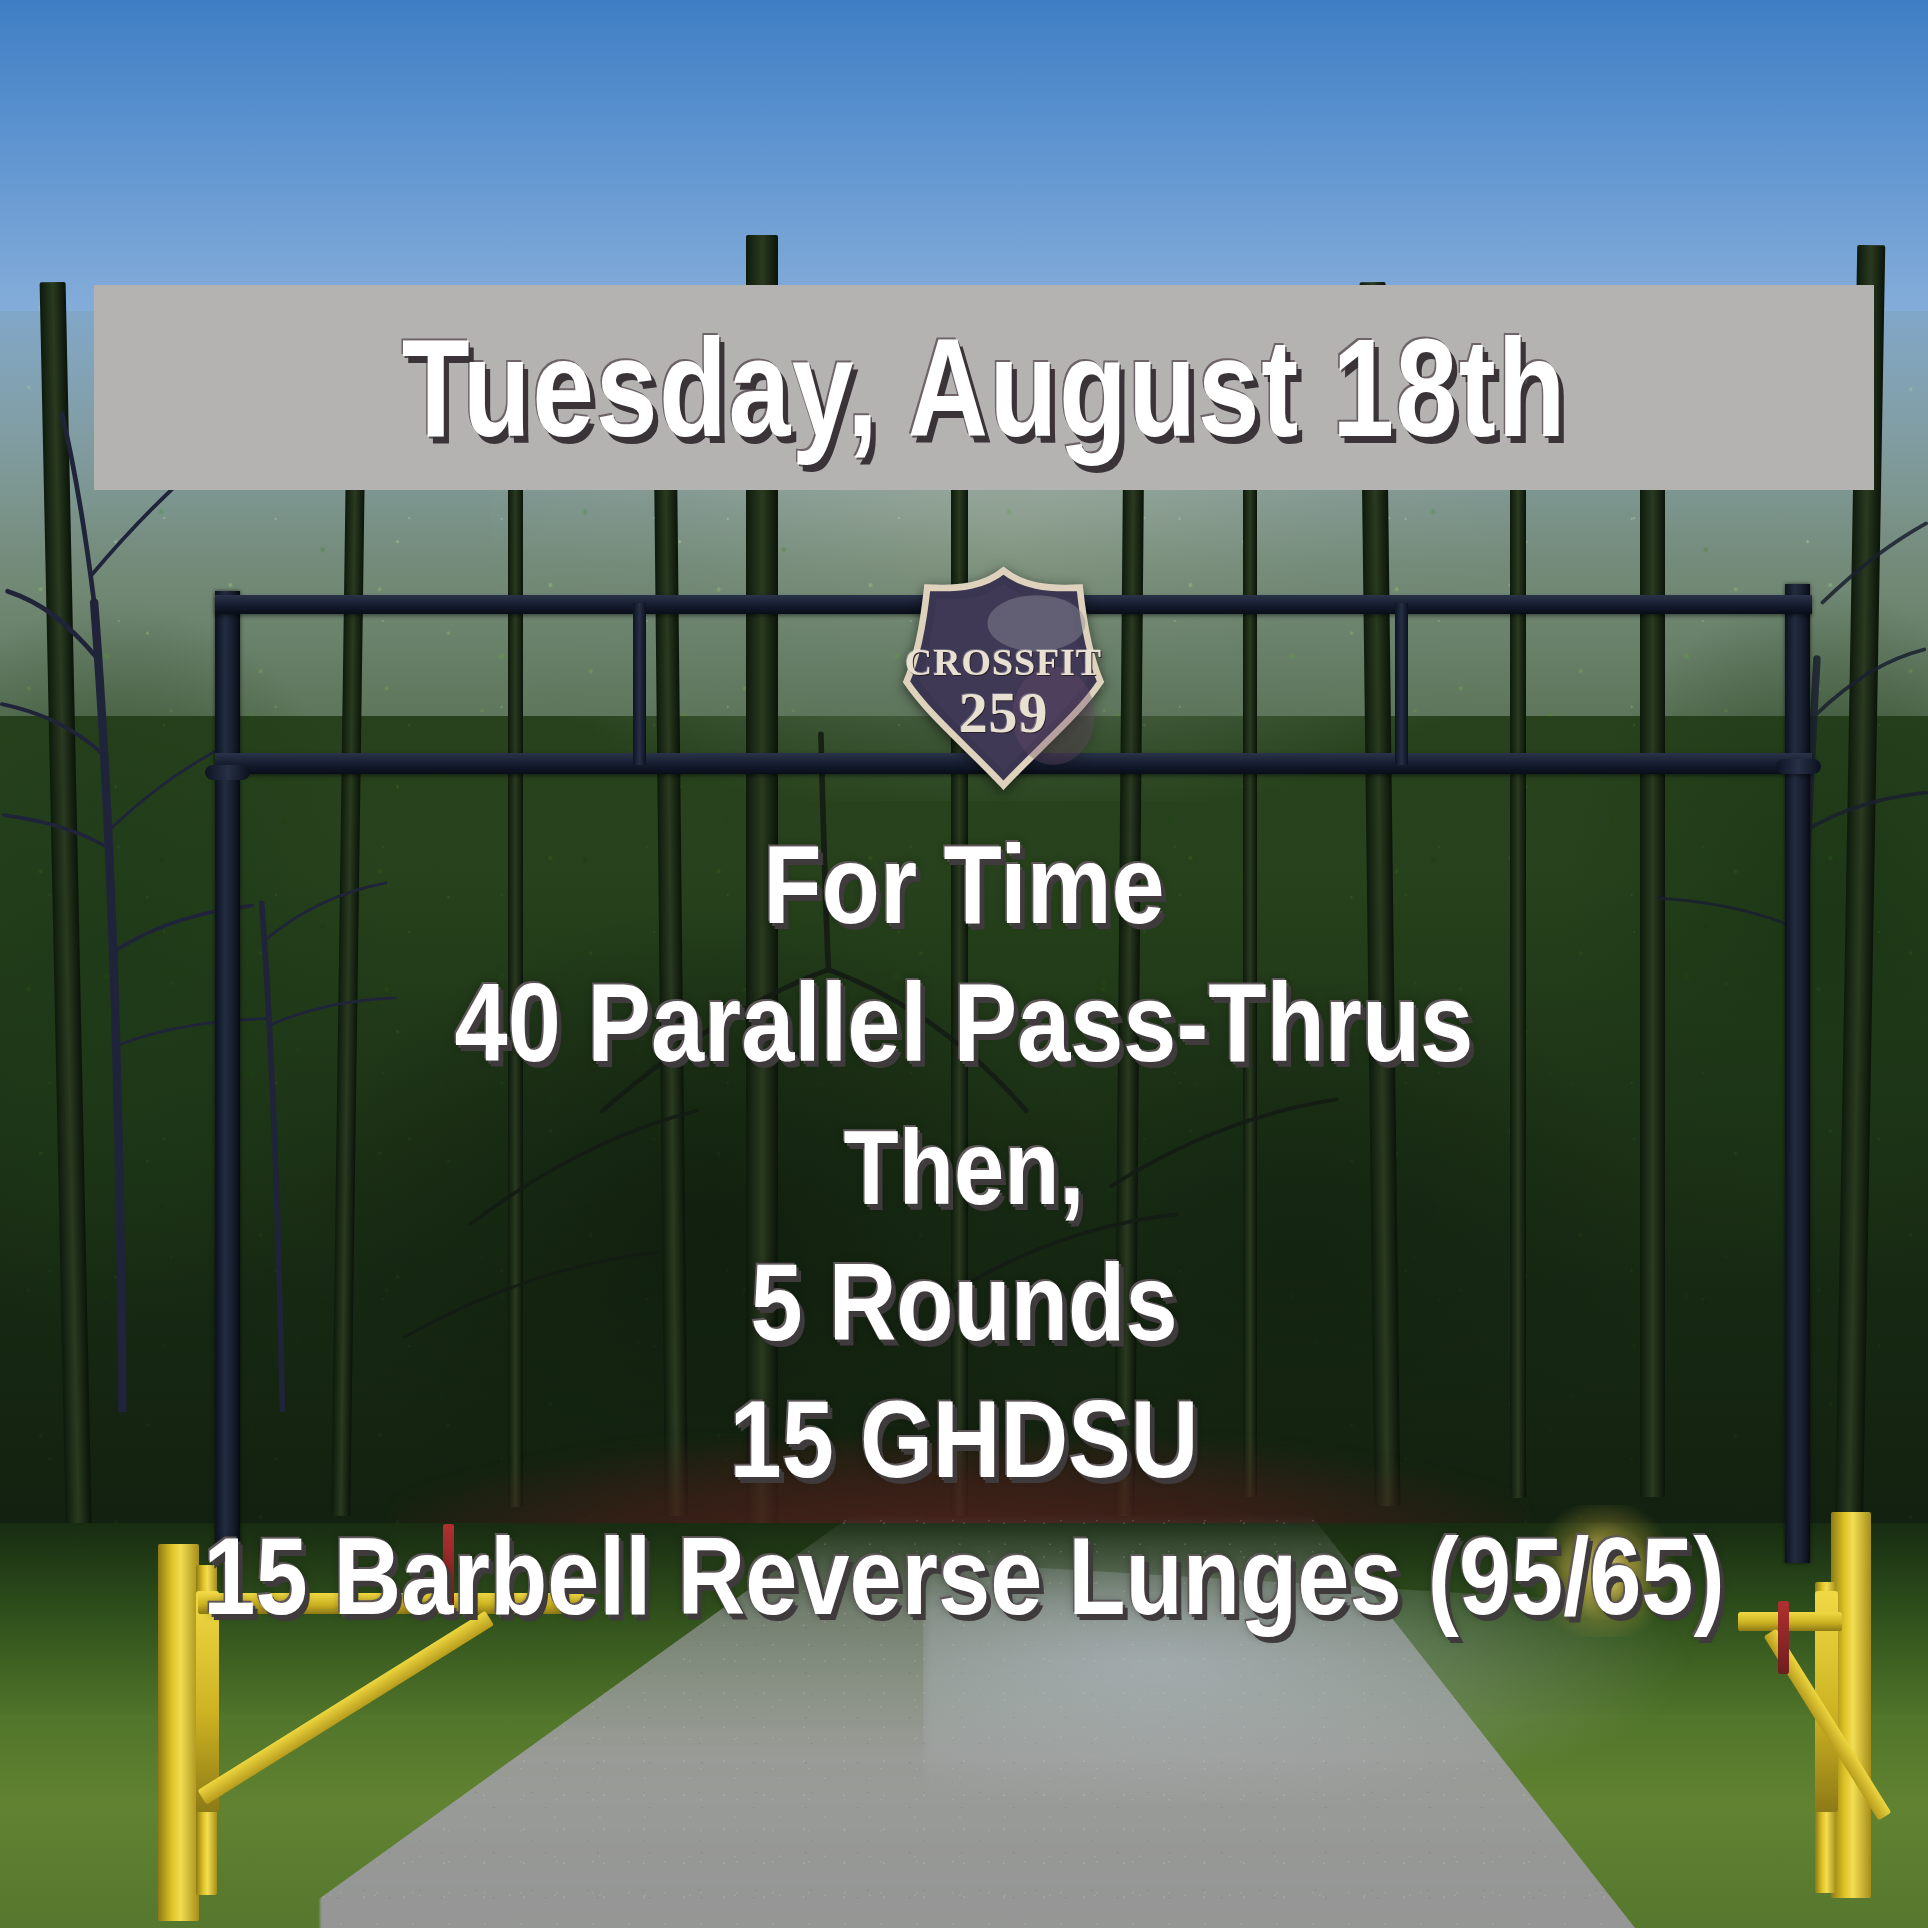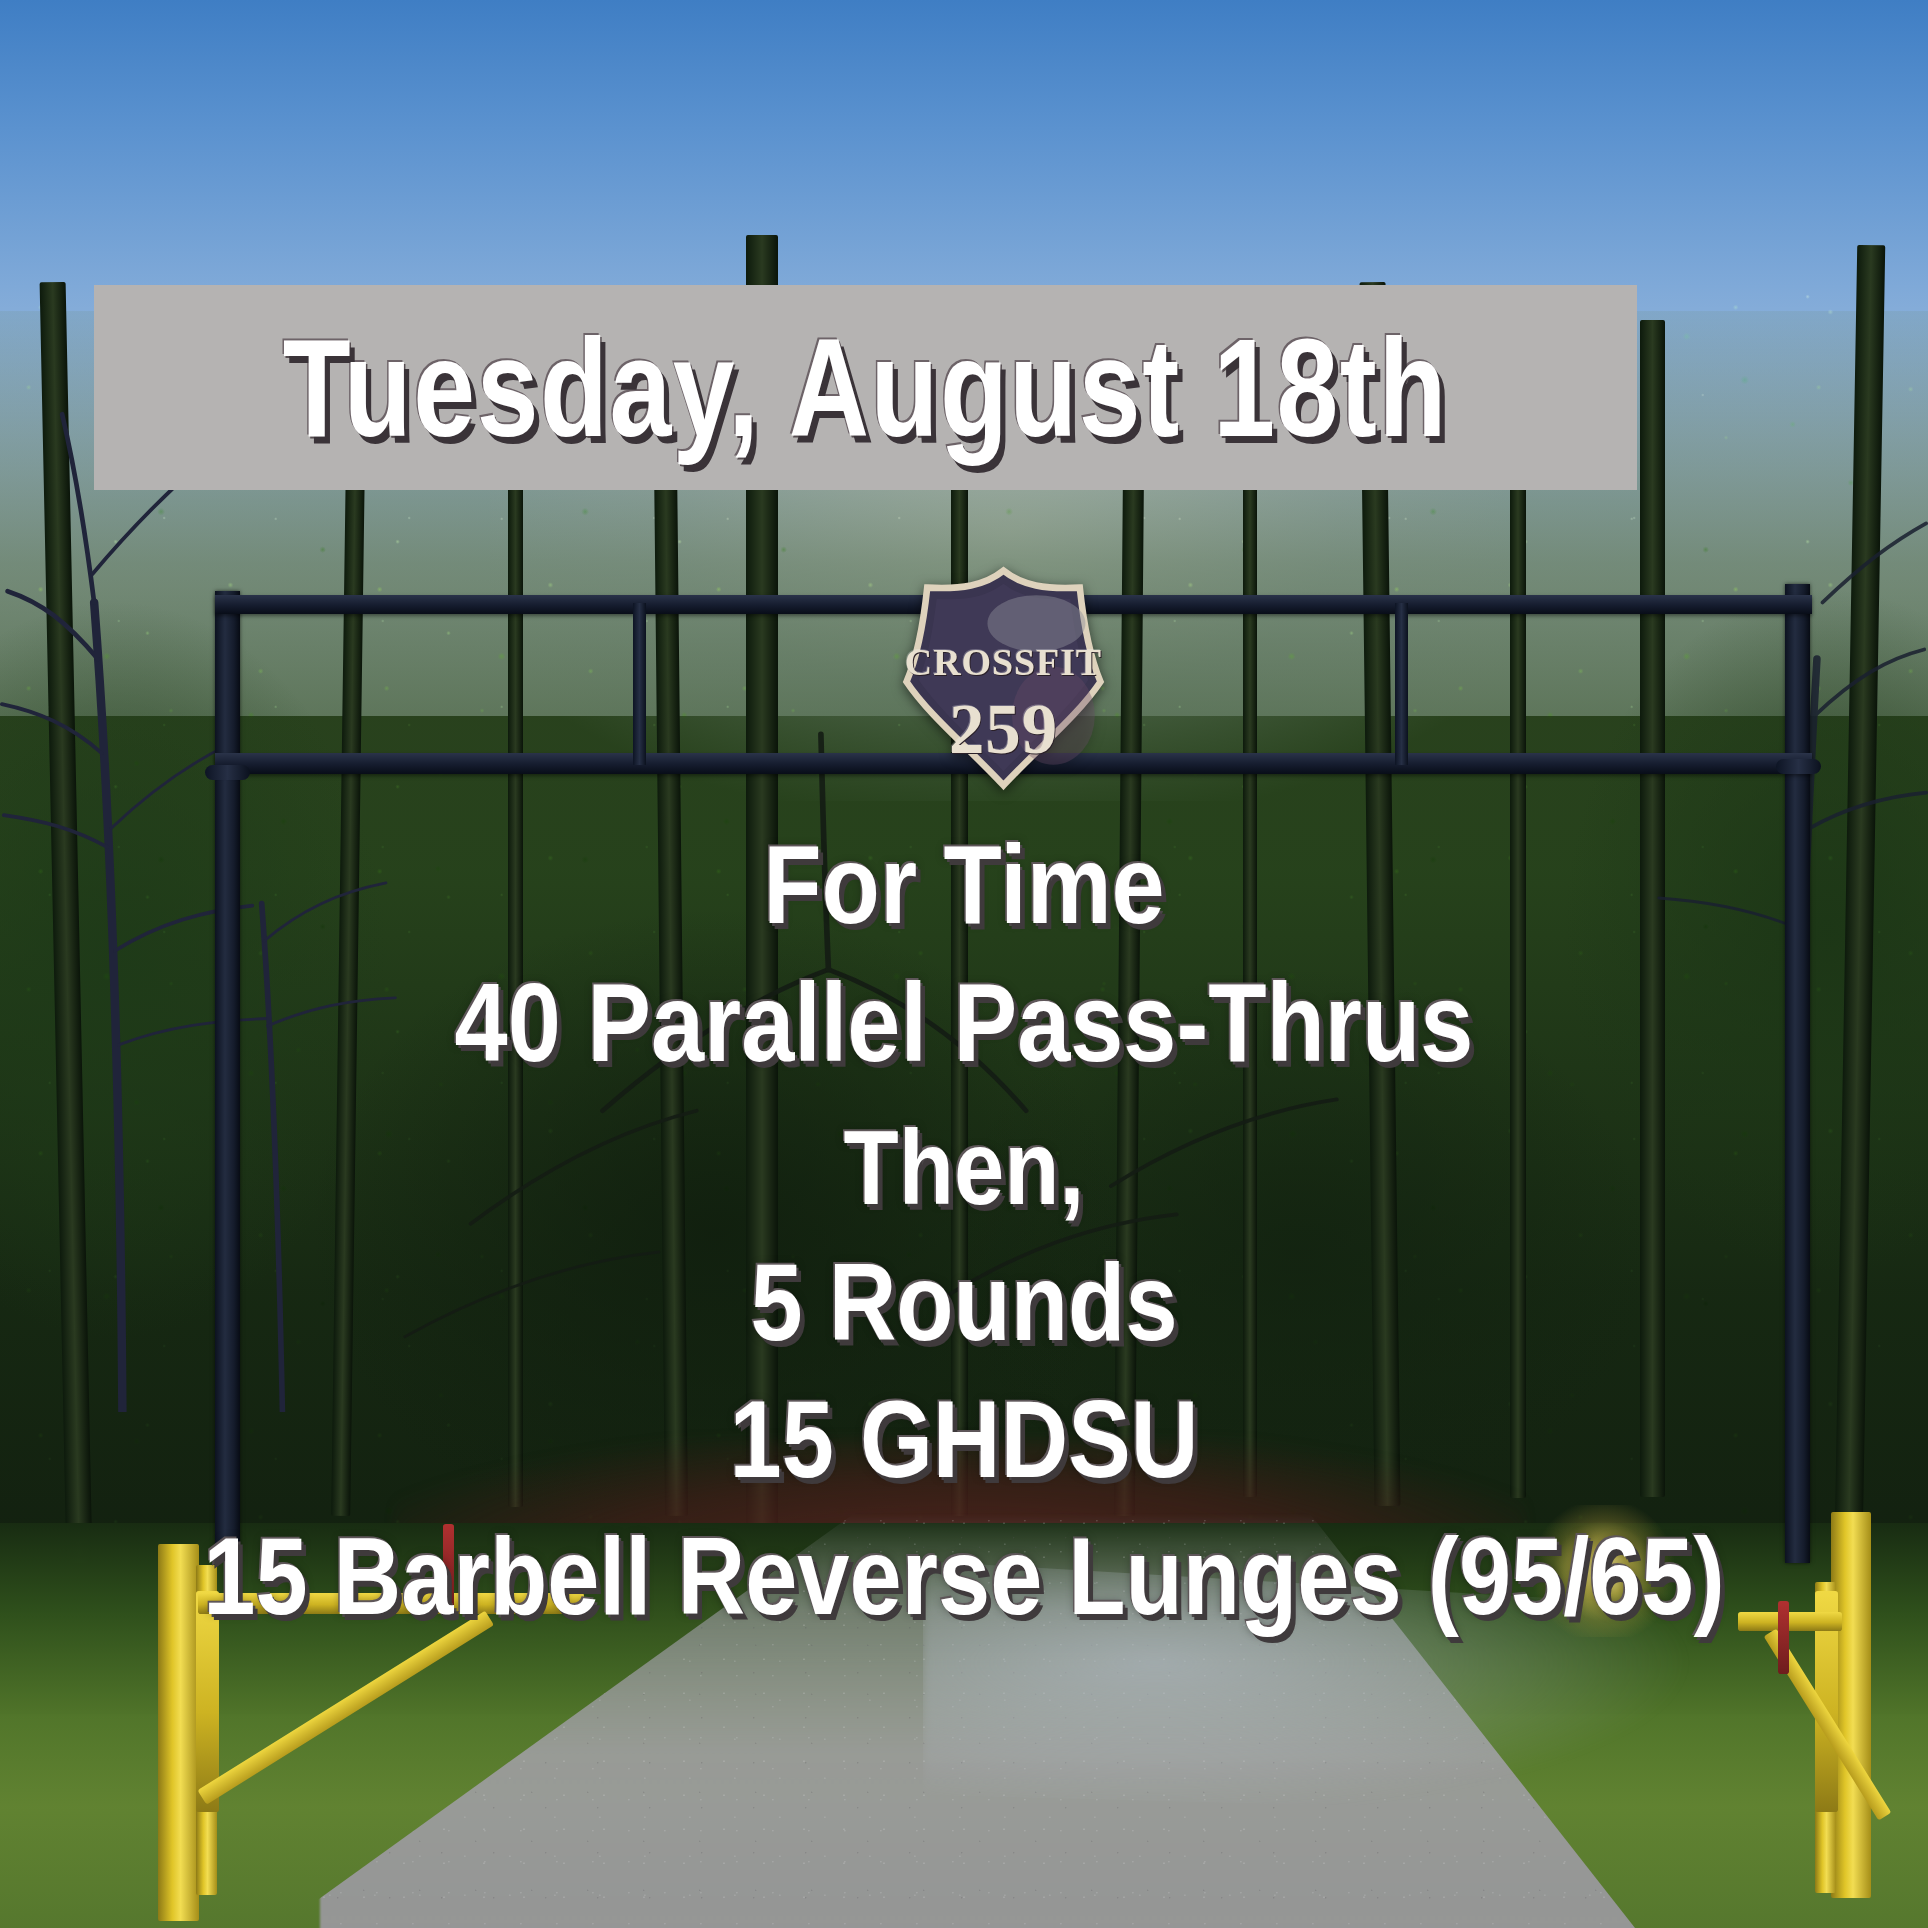--- a/index.html
+++ b/index.html
@@ -141,26 +141,26 @@
     position:absolute;left:895px;top:565px;width:217px;height:226px;
     filter:drop-shadow(0 3.8px 5.6px rgba(0,0,0,.55));
   }
   .shield svg{display:block;width:100%;height:100%;}
   .shield-txt{
     position:absolute;left:0;right:0;text-align:center;
     color:#e8e0d0;font-family:"Liberation Serif", serif;font-weight:bold;
     text-shadow:0.9px 0.9px 0 #2a2028, -0.9px -0.9px 0 rgba(255,255,255,.25);
   }
   .shield-name{top:75px;font-size:38px;letter-spacing:0.9px;}
-  .shield-num{top:124px;font-size:71px;letter-spacing:0.9px;text-align:center;}
+  .shield-num{top:114px;font-size:58px;letter-spacing:0.9px;text-align:center;}
 
   
   .banner{position:absolute;background:#b5b3b2;display:flex;align-items:center;justify-content:center;}
   #title-banner{left:64px;top:40px;width:1810px;height:206px;}
-  #date-banner{left:94px;top:285px;width:1543px;height:205px;}
+  #date-banner{left:94px;top:285px;width:1780px;height:205px;}
 
   .title-text{
     font-family:"Liberation Serif", serif;
     font-weight:bold;
     font-size:185px;
     line-height:1;
     color:#ffffff;
     white-space:nowrap;
     transform:scaleX(.96);
     letter-spacing:-1.9px;

